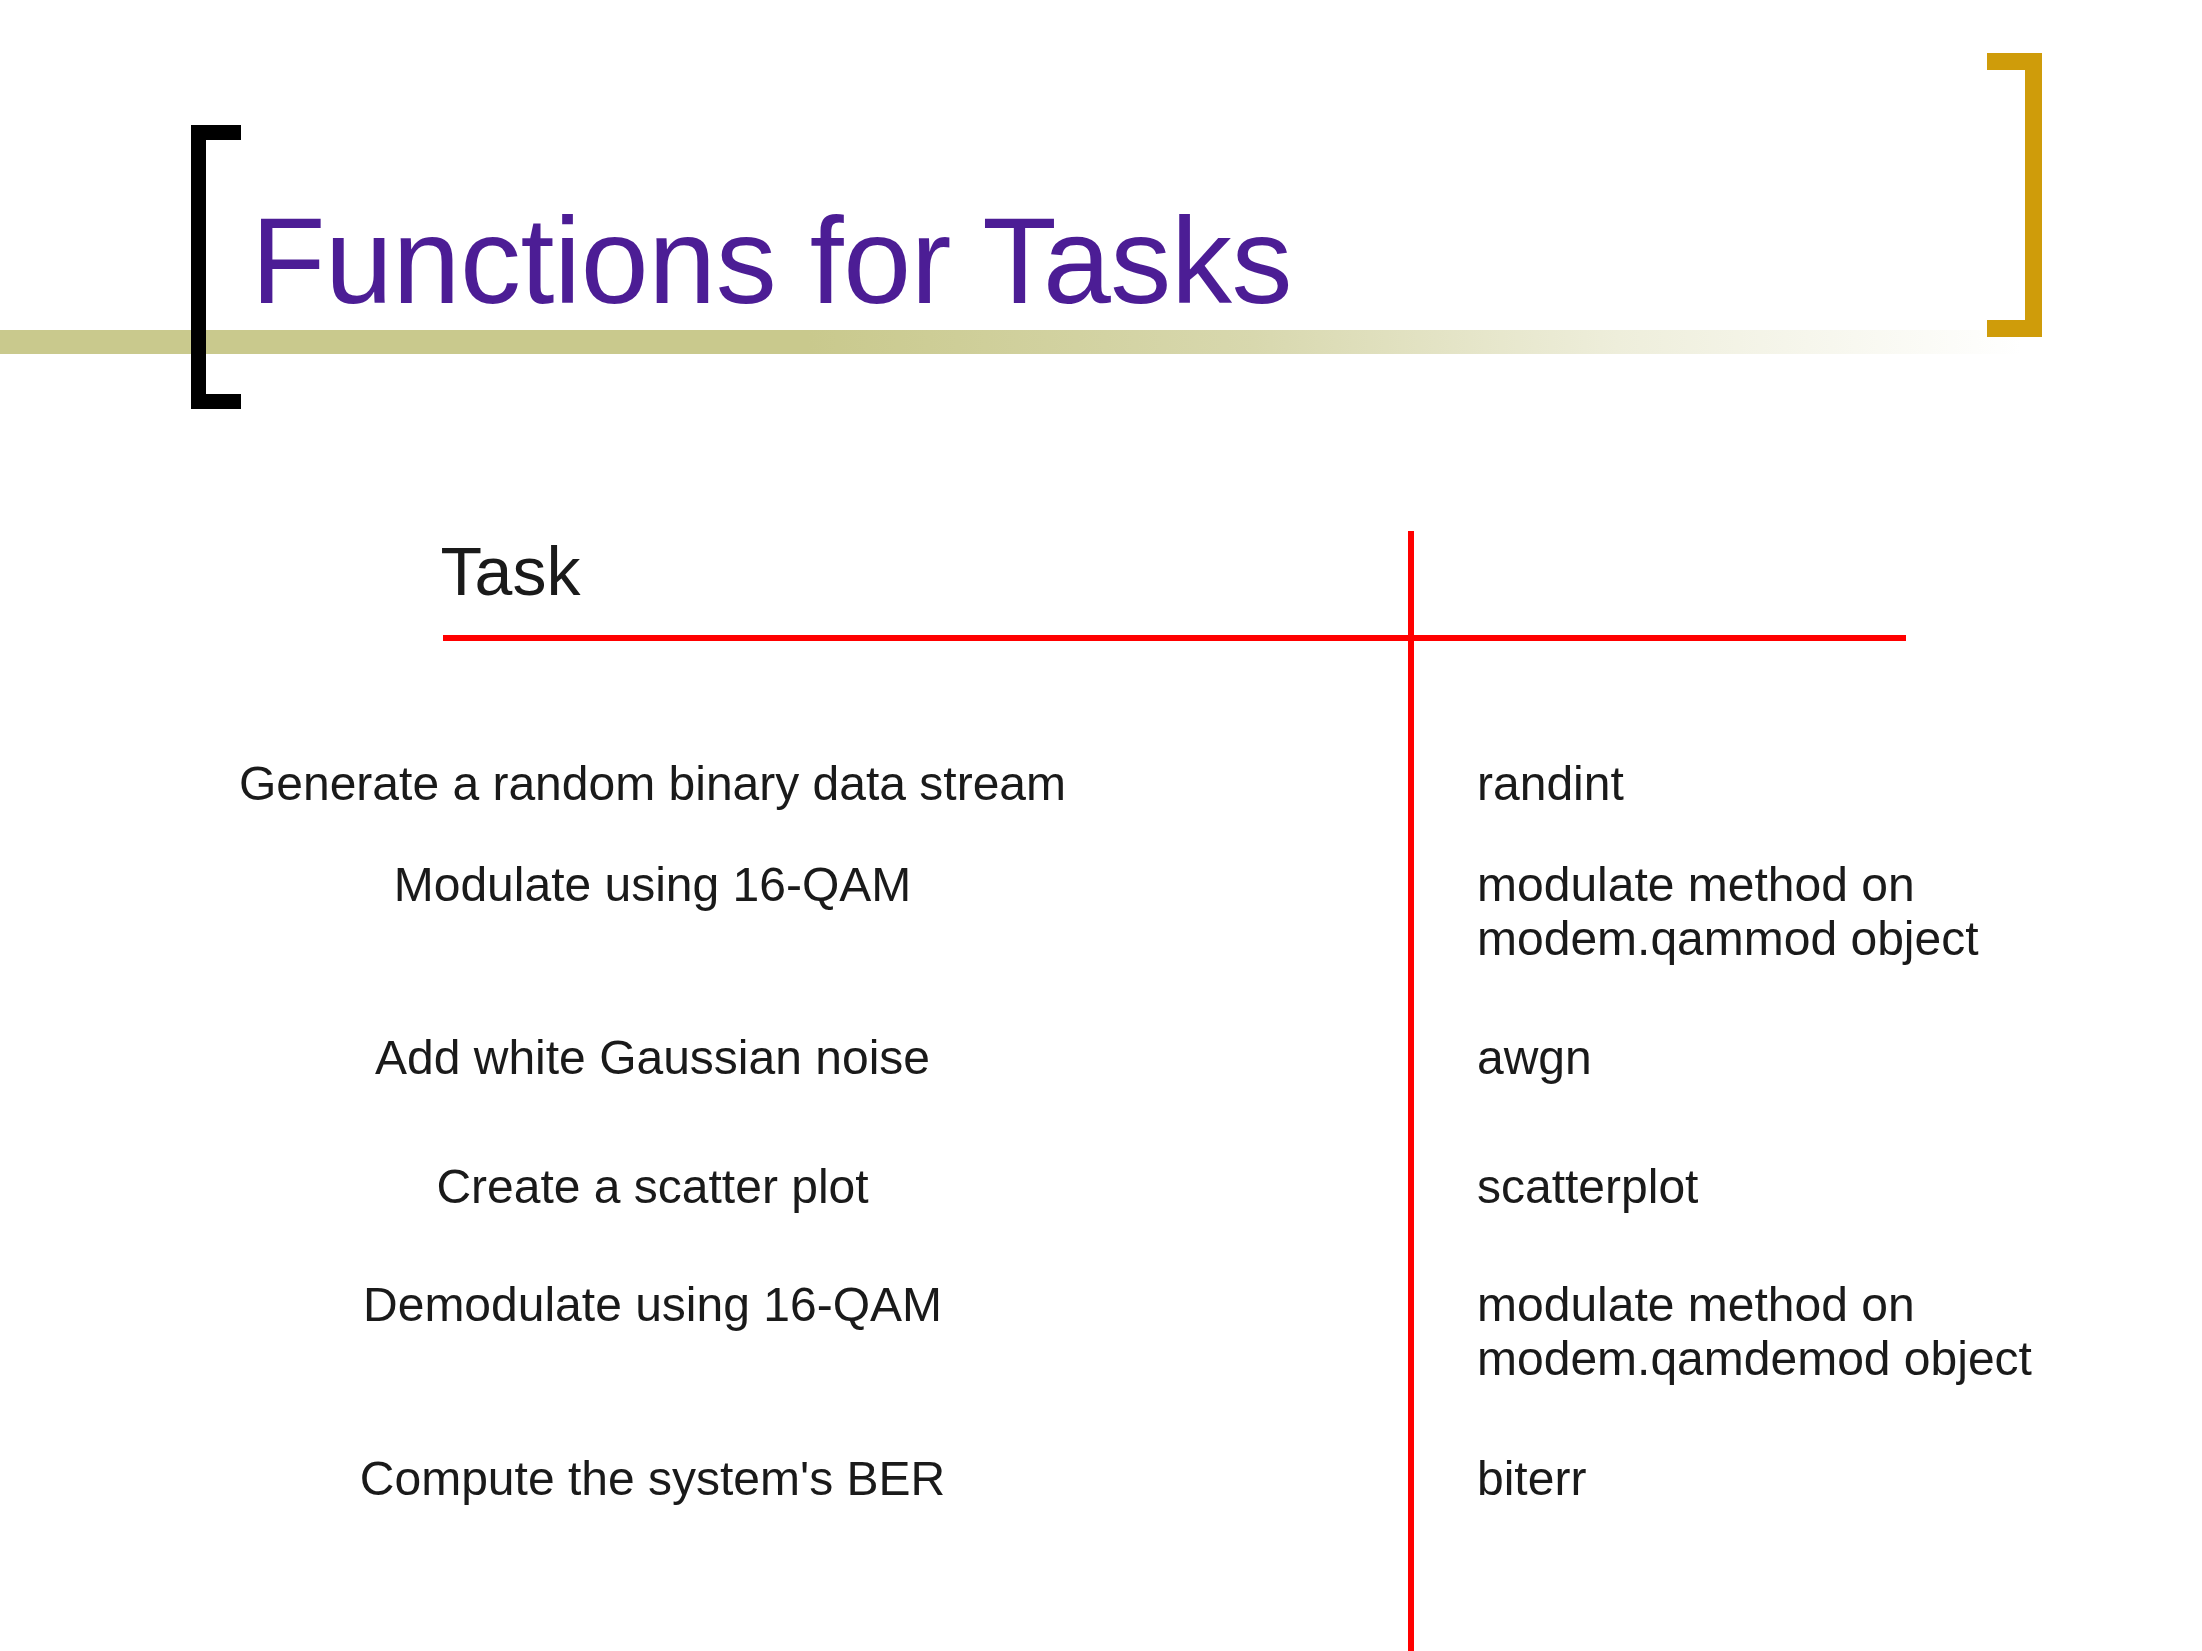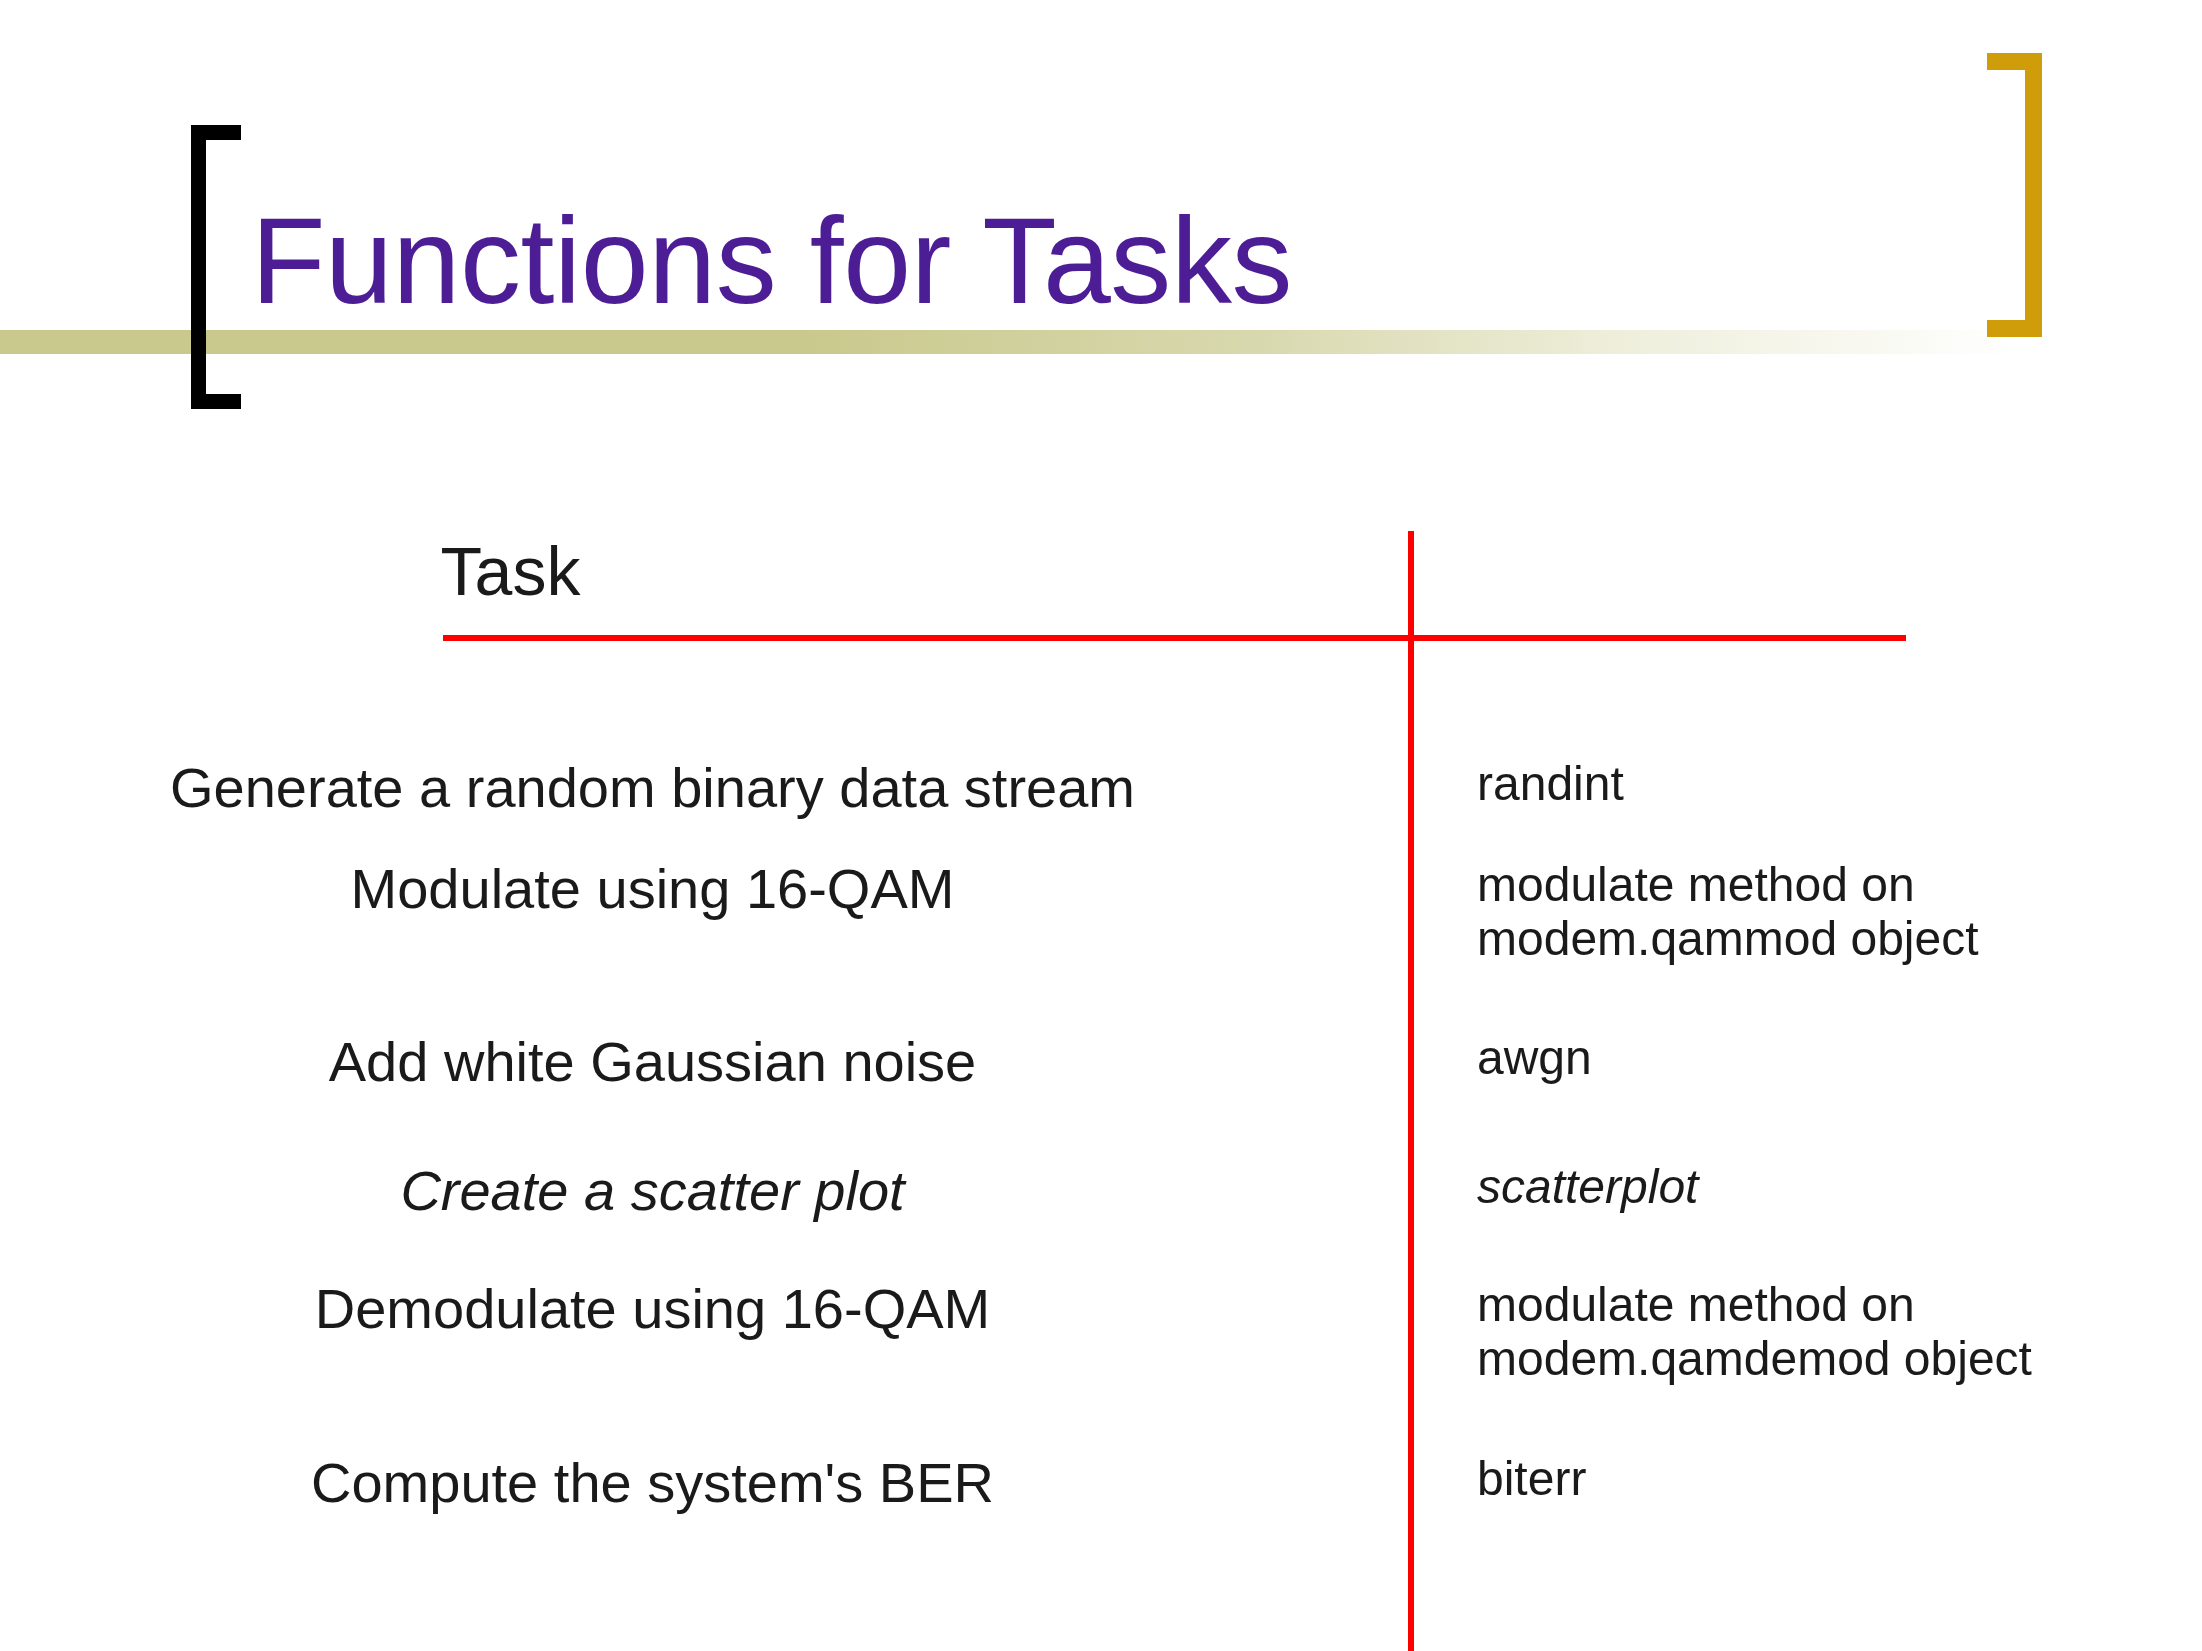--- a/index.html
+++ b/index.html
@@ -99,21 +99,21 @@
   }
 
   .row {
     position: absolute;
     width: 2203px;
     display: flex;
   }
   .cell-task {
     width: 1408px;
     text-align: center;
-    font-size: 56px;
+    font-size: 48px;
     color: #1a1a1a;
     line-height: 1.12;
     padding-right: 103px;
     box-sizing: border-box;
   }
   .cell-fn {
     width: 794px;
     text-align: left;
     font-size: 48px;
     color: #1a1a1a;
@@ -164,21 +164,21 @@
       <div class="cell-task">Modulate using 16-QAM</div>
       <div class="cell-fn">modulate method on
 modem.qammod object</div>
     </div>
 
     <div class="row" style="top:515px;">
       <div class="cell-task">Add white Gaussian noise</div>
       <div class="cell-fn">awgn</div>
     </div>
 
-    <div class="row" style="top:644px;font-style:italic;">
+    <div class="row" style="top:644px;">
       <div class="cell-task">Create a scatter plot</div>
       <div class="cell-fn">scatterplot</div>
     </div>
 
     <div class="row" style="top:762px;">
       <div class="cell-task">Demodulate using 16-QAM</div>
       <div class="cell-fn">modulate method on
 modem.qamdemod object</div>
     </div>
 

